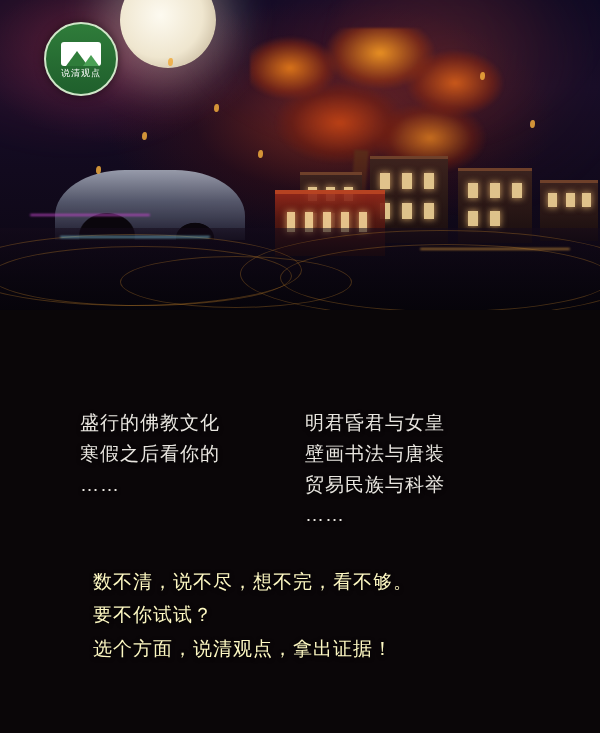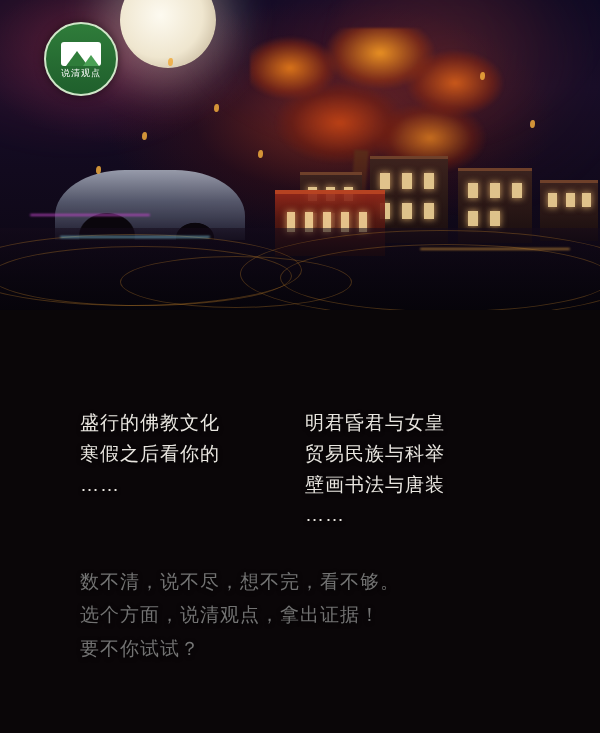--- a/index.html
+++ b/index.html
@@ -217,23 +217,23 @@
     font-size: 19px;
     line-height: 1.62;
     letter-spacing: 1px;
     text-shadow: 0 1px 4px rgba(0,0,0,0.9);
   }
   .col div { white-space: nowrap; }
   .col-right { padding-left: 10px; }
 
   .paragraph {
     position: absolute;
-    left: 80px; top: 565px;
+    left: 93px; top: 565px;
     width: 470px;
-    color: #737373;
+    color: #fef9c3;
     font-size: 19px;
     line-height: 1.75;
     letter-spacing: 1px;
     text-shadow: 0 1px 4px rgba(0,0,0,0.9);
   }
   .paragraph div { white-space: nowrap; }
 </style>
 </head>
 <body>
 
@@ -317,25 +317,25 @@
 
 
   <div class="columns">
     <div class="col col-left">
       <div>盛行的佛教文化</div>
       <div>寒假之后看你的</div>
       <div>……</div>
     </div>
     <div class="col col-right">
       <div>明君昏君与女皇</div>
+      <div>壁画书法与唐装</div>
       <div>贸易民族与科举</div>
-      <div>壁画书法与唐装</div>
       <div>……</div>
     </div>
   </div>
 
   <div class="paragraph">
     <div>数不清，说不尽，想不完，看不够。</div>
+    <div>要不你试试？</div>
     <div>选个方面，说清观点，拿出证据！</div>
-    <div>要不你试试？</div>
   </div>
 
 </div>
 
 </body></html>

